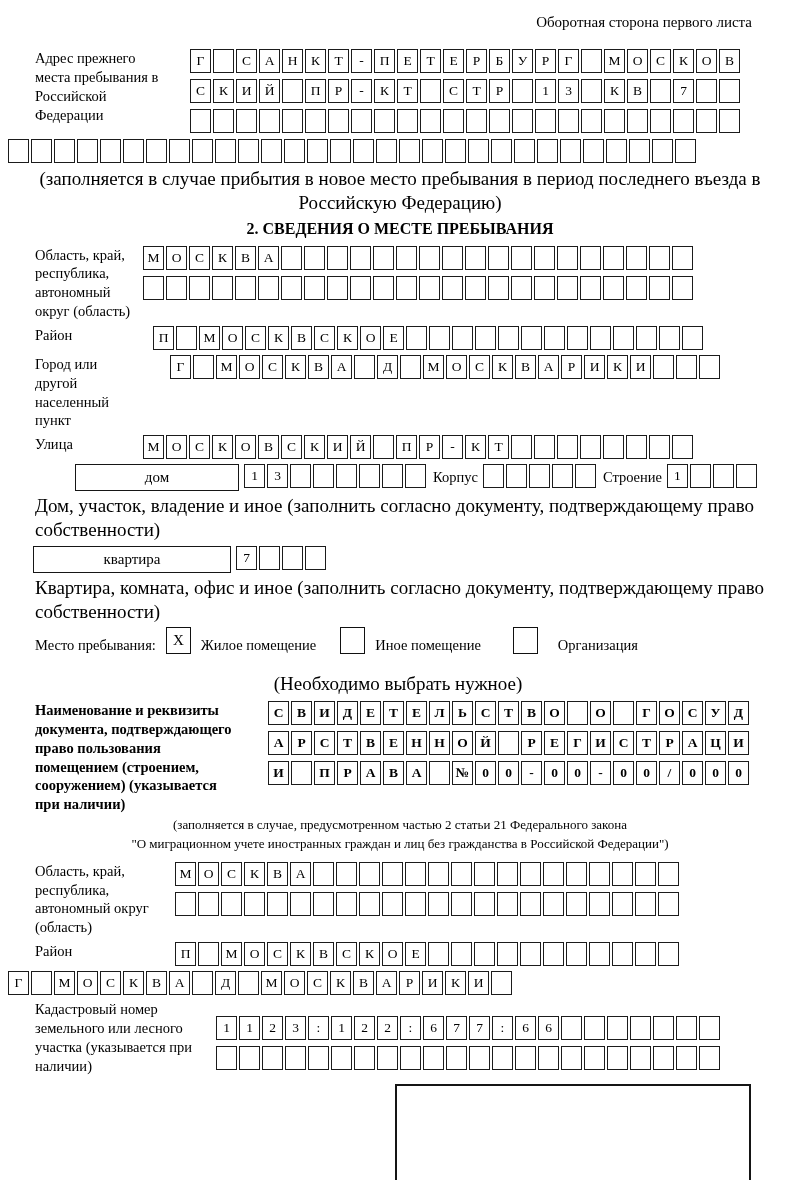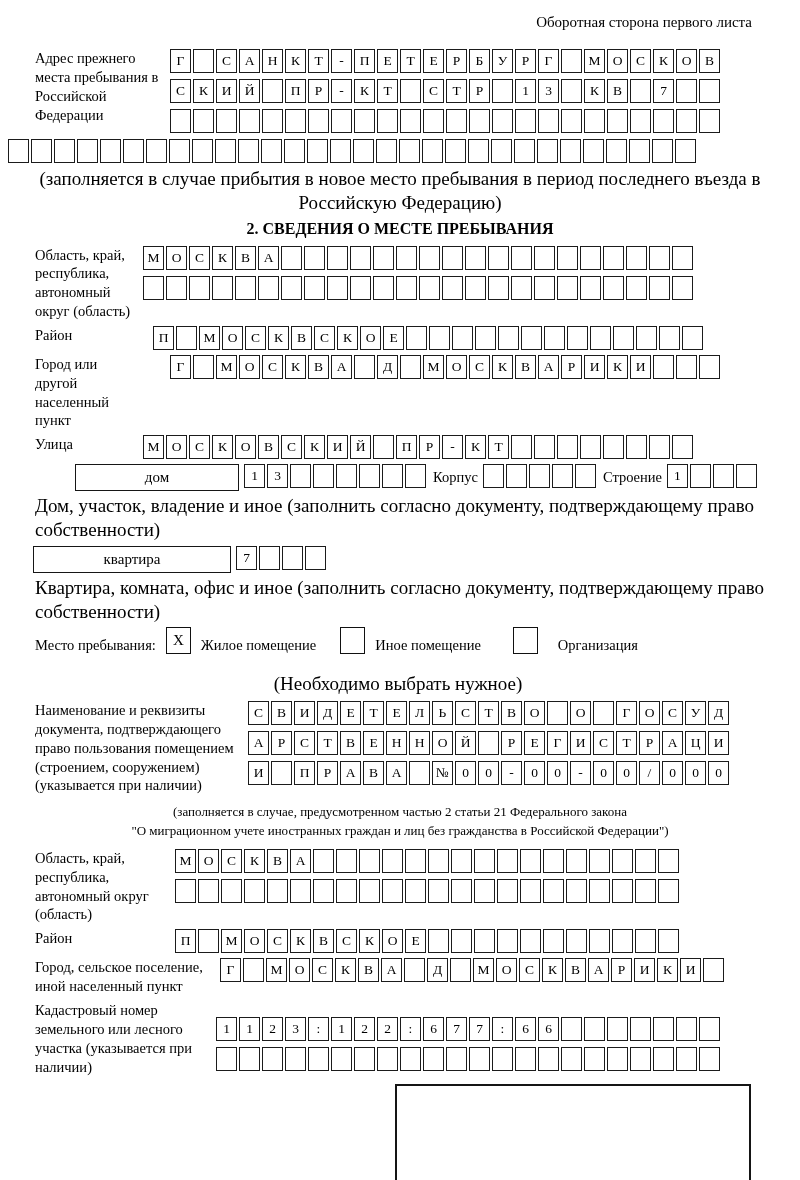--- a/index.html
+++ b/index.html
@@ -6,21 +6,21 @@
   html, body { background: #ffffff; }
   body {
     width: 800px; height: 1180px;
     font-family: "Liberation Serif", serif;
     color: #000;
   }
   .page { width: 800px; height: 1180px; padding: 14px 8px 0 8px; overflow: hidden; position: relative; }
 
   .header-note { text-align: right; font-size: 15px; padding-right: 40px; margin-bottom: 18px; }
 
-  .fr { display: flex; align-items: flex-start; }
+  .fr { display: flex; align-items: flex-start; gap: 20px; }
   .lbl { font-size: 14.5px; line-height: 1.3; }
 
   .cells { display: flex; gap: 2px; }
   .cell {
     flex: 0 0 21px; width: 21px; height: 24px;
     border: 1.6px solid #1b1b1b; background: #fff;
     display: flex; align-items: center; justify-content: center;
     font-size: 13.5px;
   }
   .rows > .cells { margin-bottom: 6px; }
@@ -57,21 +57,21 @@
   .mesto-row { display: flex; align-items: flex-end; margin: 4px 0 18px 0; padding-left: 27px; }
   .chk {
     width: 25px; height: 27px; border: 1.7px solid #111;
     display: flex; align-items: center; justify-content: center;
     font-size: 15px; margin: 0 10px;
   }
   .mesto-lab { font-size: 14.5px; white-space: nowrap; }
   .mesto-gap { margin-right: 14px; }
   .choose-note { text-align: center; width: 520px; margin-left: 130px; margin-bottom: 5px; }
 
-  .doc-block { margin-bottom: 8px; }
+  .doc-block { margin-bottom: 2px; font-weight: bold; }
   .doc-rows { margin-left: 8px; }
 
   .fact-title { text-align: center; font-weight: bold; font-size: 15.5px; margin: 10px 0 8px 0; }
   .fact-note { text-align: center; font-size: 13px; line-height: 1.45; }
   .fact-note-wrap { margin-bottom: 8px; }
 
   .kad-rows { margin-top: 16px; }
 
   .stamp-box {
     margin: 8px 0 0 387px;
@@ -573,21 +573,20 @@
           <span class="cell"></span>
           <span class="cell"></span>
           <span class="cell"></span>
           <span class="cell"></span>
           <span class="cell"></span>
           <span class="cell"></span>
         </div>
     </div>
 
     <div class="frow">
-      <div class="lbl fl w212">Город, сельское поселение, иной населенный пункт</div>
       <div class="cells">
           <span class="cell">Г</span>
           <span class="cell"></span>
           <span class="cell">М</span>
           <span class="cell">О</span>
           <span class="cell">С</span>
           <span class="cell">К</span>
           <span class="cell">В</span>
           <span class="cell">А</span>
           <span class="cell"></span>

